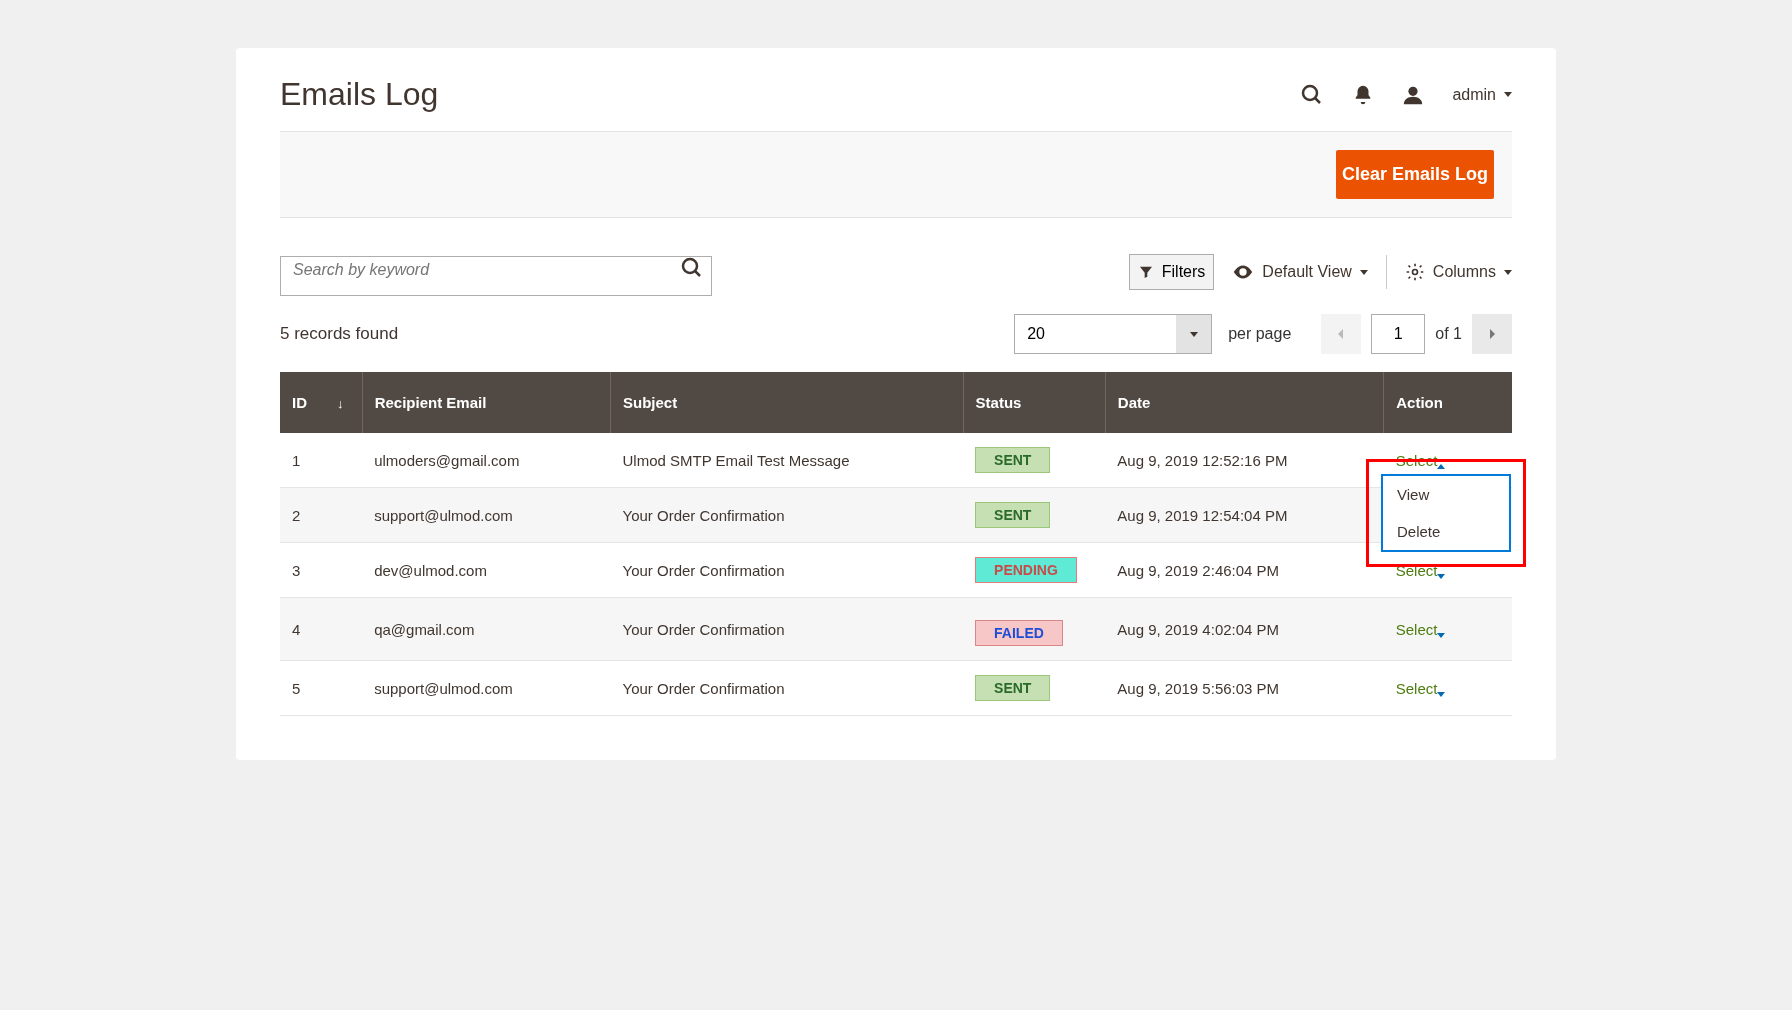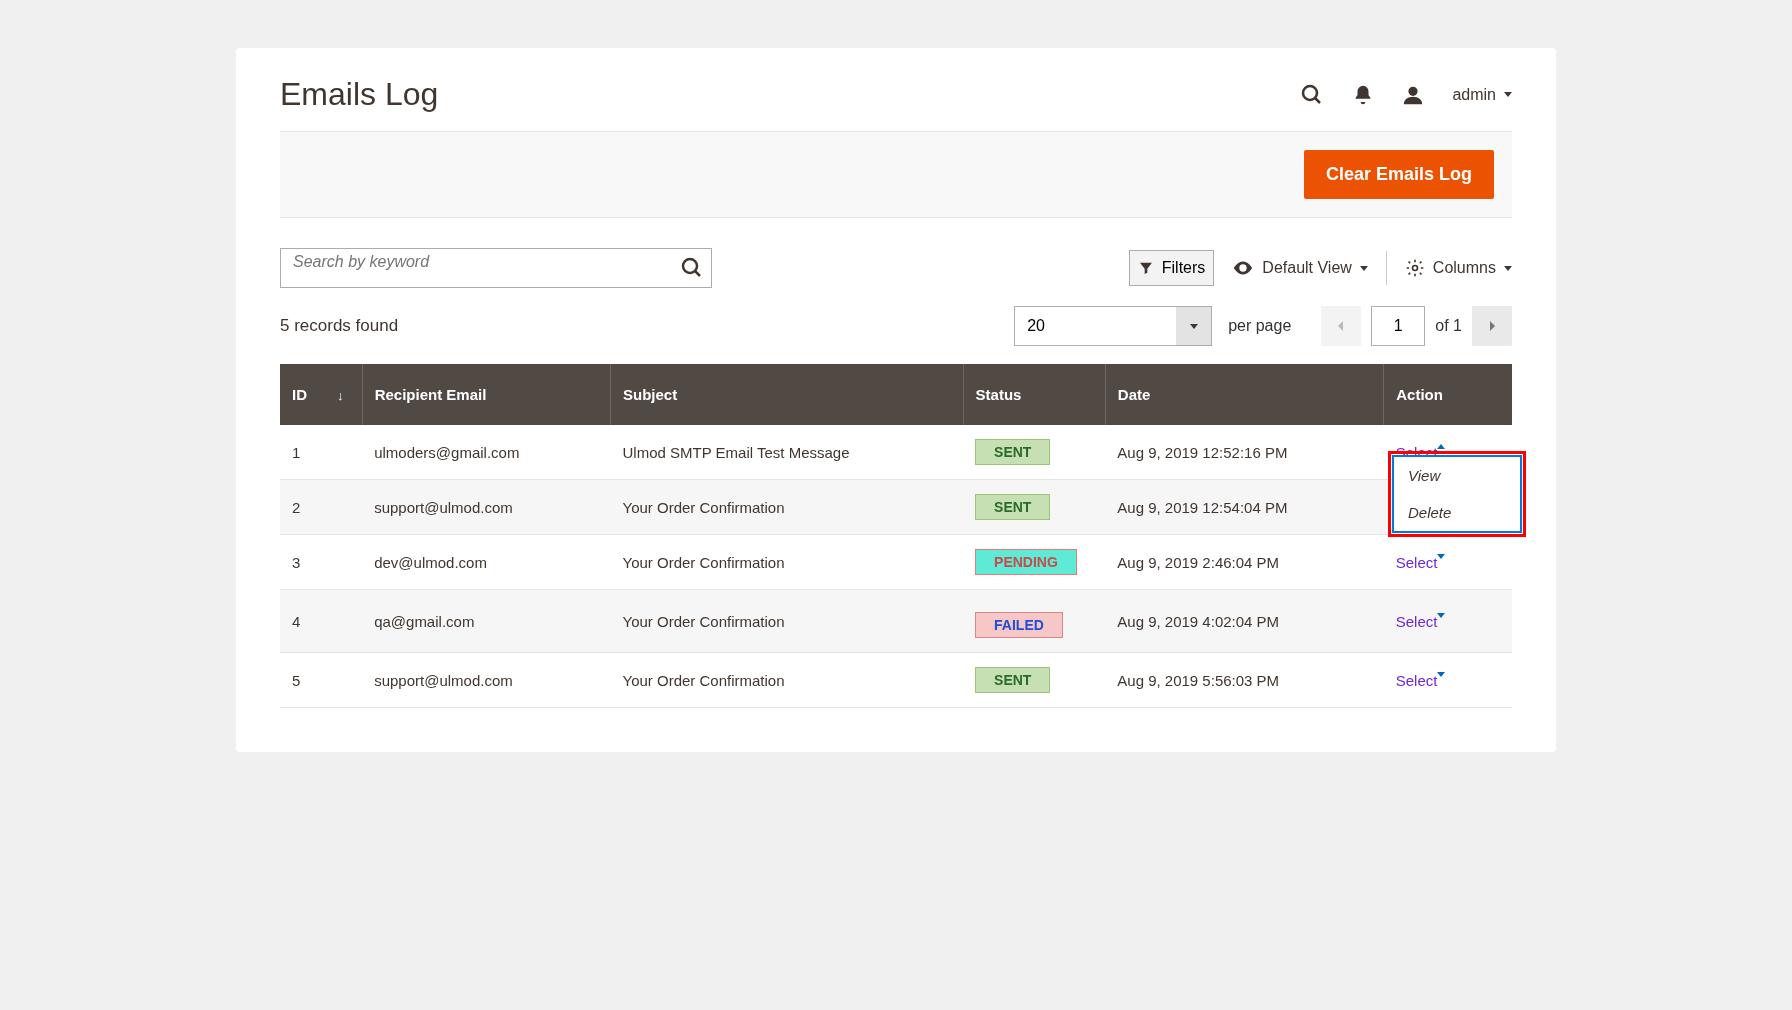--- a/index.html
+++ b/index.html
@@ -4,24 +4,24 @@
 <style>
 * { box-sizing: border-box; margin: 0; padding: 0; }
 body { font-family: 'Helvetica Neue', Arial, sans-serif; background: #f0f0f0; color: #333; }
 .page { background: #fff; margin: 48px auto; width: 1320px; border-radius: 4px; padding: 0 44px 44px; }
 .header { display: flex; justify-content: space-between; align-items: center; padding: 28px 0 18px; }
 .page-title { font-size: 32px; font-weight: 400; color: #41362f; }
 .header-actions { display: flex; align-items: center; gap: 28px; }
 .icon-btn { cursor: pointer; display: inline-flex; }
 .user-dropdown { display: flex; align-items: center; gap: 8px; cursor: pointer; color: #41362f; font-size: 16px; }
 .clear-bar { background: #f8f8f8; border-top: 1px solid #e3e3e3; border-bottom: 1px solid #e3e3e3; padding: 18px 18px; display: flex; justify-content: flex-end; margin-bottom: 30px; }
-.btn-primary { background: #eb5202; color: #fff; border: none; padding: 14px 22px; font-size: 18px; font-weight: 600; cursor: pointer; border-radius: 2px; }
+.btn-primary { background: #eb5202; color: #fff; border: none; padding: 14px 6px; font-size: 18px; font-weight: 600; cursor: pointer; border-radius: 2px; }
 .controls-row { display: flex; justify-content: space-between; align-items: center; margin-bottom: 18px; }
 .search-wrap { position: relative; width: 432px; }
-.search-input { width: 100%; height: 40px; border: 1px solid #adadad; padding: 0 44px 12px 12px; font-size: 16px; font-style: italic; color: #888; }
+.search-input { width: 100%; height: 40px; border: 1px solid #adadad; padding: 0 44px 12px 12px; font-size: 16px; font-style: italic; color: #888; margin-top: 8px; }
 .search-btn { position: absolute; right: 8px; top: 8px; cursor: pointer; }
 .right-controls { display: flex; align-items: center; gap: 18px; }
 .filters-btn { display: flex; align-items: center; gap: 8px; background: #f3f3f3; border: 1px solid #adadad; padding: 8px 8px; font-size: 16px; cursor: pointer; }
 .view-ctrl { display: flex; align-items: center; gap: 8px; cursor: pointer; font-size: 16px; color: #41362f; }
 .divider { width: 1px; height: 34px; background: #ccc; }
 .records-row { display: flex; justify-content: space-between; align-items: center; margin-bottom: 18px; }
 .records-text { font-size: 17px; color: #41362f; }
 .pager { display: flex; align-items: center; gap: 10px; }
 .per-page-input { width: 166px; height: 40px; border: 1px solid #adadad; padding: 16px 12px; font-size: 16px; }
 .per-page-arrow { width: 36px; height: 40px; background: #e3e3e3; border: 1px solid #adadad; border-left: none; display: inline-flex; align-items: center; justify-content: center; cursor: pointer; margin-left: -4px; }
@@ -41,26 +41,26 @@
 .col-email { width: 248px; }
 .col-subject { width: 352px; }
 .col-status { width: 142px; }
 .col-date { width: 278px; }
 .col-action { width: 128px; text-align: left; }
 .status-badge { display: inline-block; padding: 4px 18px; font-weight: 700; font-size: 14px; border: 1px solid; }
 .status-SENT { background: #c6e0b4; border-color: #9ac77a; color: #2a6a2a; }
 .status-PENDING { background: #5eead4; border-color: #e67a7a; color: #c94a4a; }
 .status-FAILED { background: #f7c6c6; border-color: #d98787; color: #1d4ed8; margin-top: 8px; }
 .action-cell { text-align: left; position: relative; }
-.action-link { color: #6d28d9; cursor: pointer; font-size: 15px; display: inline-flex; align-items: flex-start; }
+.action-link { color: #4d7c0f; cursor: pointer; font-size: 15px; display: inline-flex; align-items: flex-end; }
 .caret-down { display: inline-block; border-left: 4px solid transparent; border-right: 4px solid transparent; border-top: 5px solid #006bb4; }
 .caret-up { display: inline-block; border-left: 4px solid transparent; border-right: 4px solid transparent; border-bottom: 5px solid #006bb4; }
 .caret-down-sm { display: inline-block; border-left: 4px solid transparent; border-right: 4px solid transparent; border-top: 5px solid #41362f; }
 .action-menu { position: absolute; right: -12px; top: 28px; width: 130px; background: #fff; border: 2px solid #007bdb; z-index: 10; }
-.action-menu-wrap { border: 3px solid #ff0000; padding: 1px; font-style: italic; }
+.action-menu-wrap { border: 3px solid #ff0000; padding: 12px; }
 .action-menu-item { padding: 10px 14px; font-size: 15px; color: #41362f; cursor: pointer; }
 svg { display: block; }
 </style>
 </head>
 <body>
 
 <div class="page">
 
   <div class="header">
     <h1 class="page-title">Emails Log</h1>

